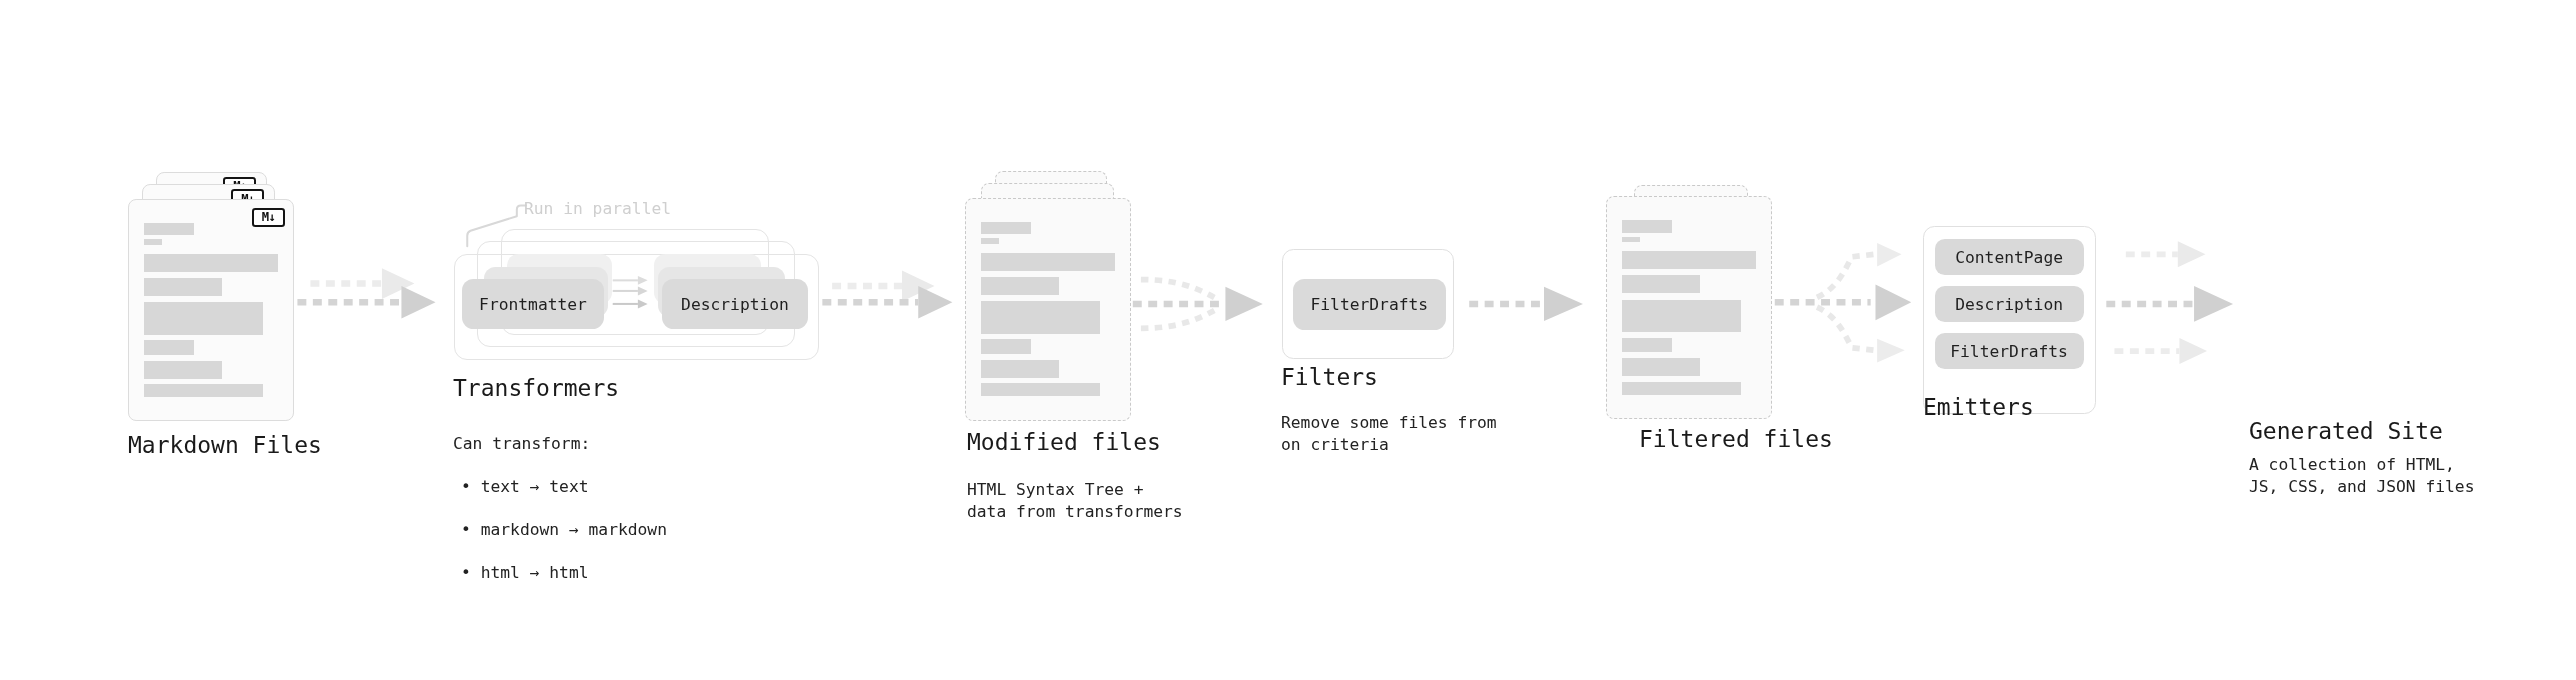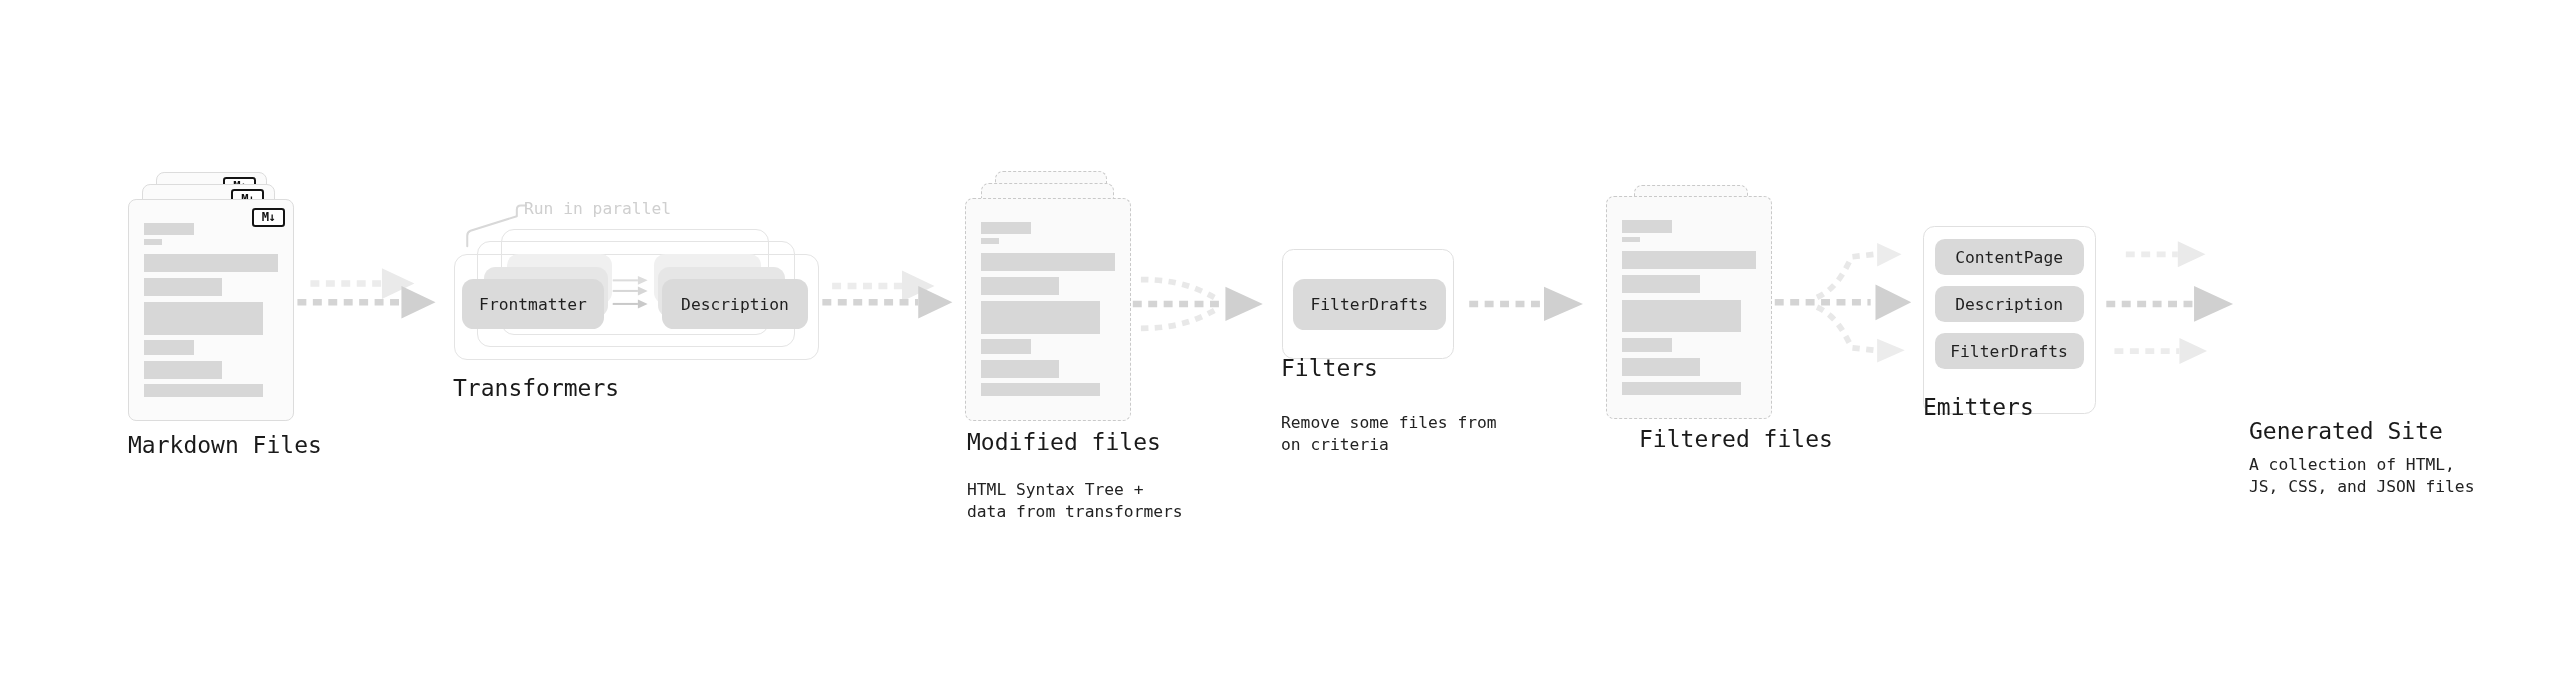--- a/index.html
+++ b/index.html
@@ -133,20 +133,26 @@
 
     <div class="pill g2" style="left:507px;top:254px;width:105px;height:50px"></div>
     <div class="pill g1" style="left:484px;top:267px;width:124px;height:50px"></div>
     <div class="pill main" style="left:462px;top:279px;width:142px;height:50px">Frontmatter</div>
 
     <div class="pill g2" style="left:654px;top:254px;width:107px;height:50px"></div>
     <div class="pill g1" style="left:658px;top:267px;width:127px;height:50px"></div>
     <div class="pill main" style="left:662px;top:279px;width:146px;height:50px">Description</div>
   </div>
   <div class="heading" style="left:453px;top:375px">Transformers</div>
+  <div class="desc" style="left:453px;top:411px">
+    <div>Can transform:</div>
+    <div class="bullet">• text → text</div>
+    <div class="bullet">• markdown → markdown</div>
+    <div class="bullet">• html → html</div>
+  </div>
 
   <div class="stack" style="left:965px;top:171px;width:166px;height:249px">
     <div class="file dashed" style="left:30px;top:0;width:112px;height:81px"></div>
     <div class="file dashed" style="left:16.3px;top:12.2px;width:133px;height:98px"></div>
     <div class="file dashed" style="left:0;top:27px;width:166px;height:223px">
       <div class="bars">
           <div class="bar" style="width: 50px; height: 12.2px; margin-bottom: 4.1px;"></div>
           <div class="bar" style="width: 18px; height: 5.7px; margin-bottom: 9px;"></div>
           <div class="bar" style="width: 134px; height: 18px; margin-bottom: 5.7px;"></div>
           <div class="bar" style="width: 78px; height: 18px; margin-bottom: 6.5px;"></div>
@@ -157,21 +163,21 @@
         </div>
     </div>
   </div>
   <div class="heading" style="left:967px;top:429px">Modified files</div>
   <div class="desc" style="left:967px;top:479px">HTML Syntax Tree +
 data from transformers</div>
 
   <div class="panel" style="left:1282px;top:249px;width:172px;height:110px">
     <div class="pill main" style="left:9.8px;top:29px;width:153px;height:51px">FilterDrafts</div>
   </div>
-  <div class="heading" style="left:1281px;top:355px">Filters</div>
+  <div class="heading" style="left:1281px;top:364px">Filters</div>
   <div class="desc" style="left:1281px;top:412px">Remove some files from
 on criteria</div>
 
   <div class="stack" style="left:1606px;top:185px;width:166px;height:235px">
     <div class="file dashed" style="left:28px;top:0;width:114px;height:81px"></div>
     <div class="file dashed" style="left:0;top:11.4px;width:166px;height:223px">
       <div class="bars">
           <div class="bar" style="width: 50px; height: 12.2px; margin-bottom: 4.1px;"></div>
           <div class="bar" style="width: 18px; height: 5.7px; margin-bottom: 9px;"></div>
           <div class="bar" style="width: 134px; height: 18px; margin-bottom: 5.7px;"></div>

